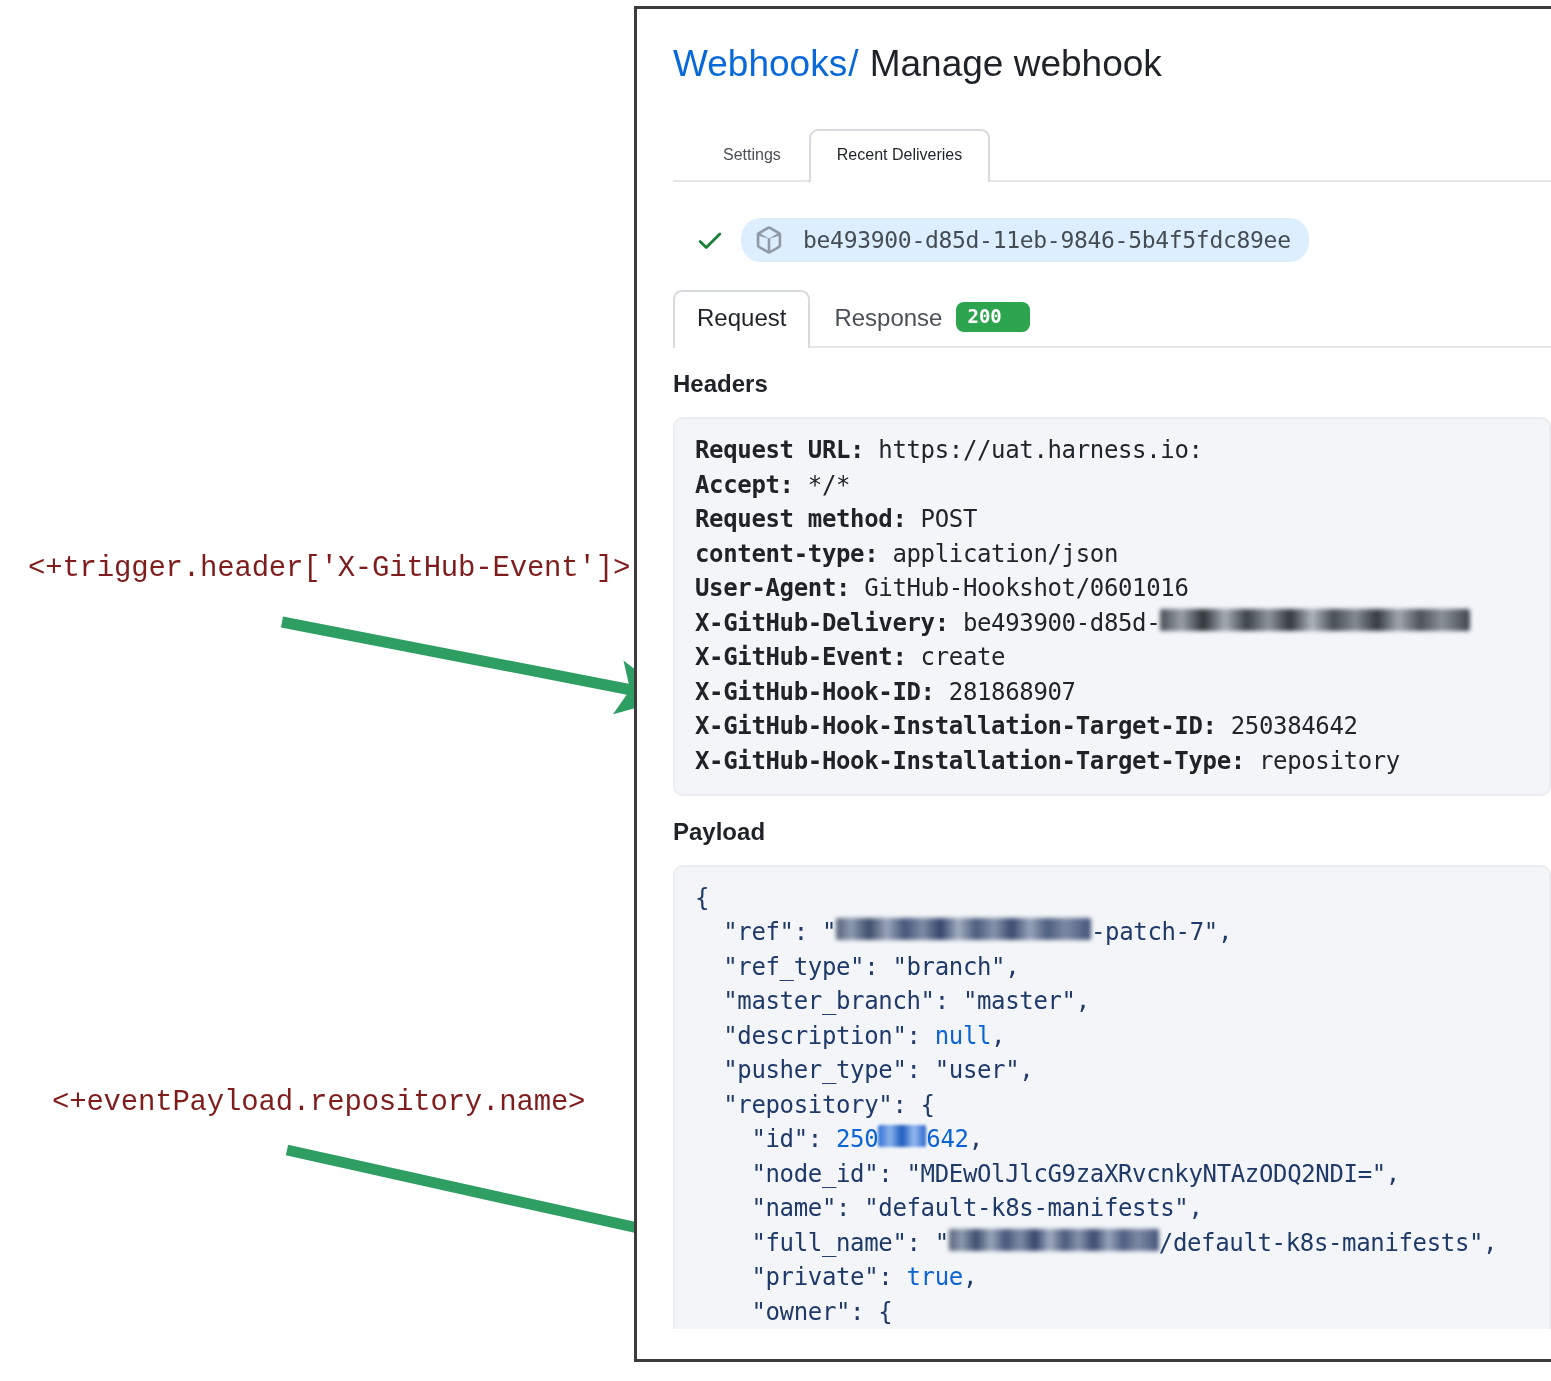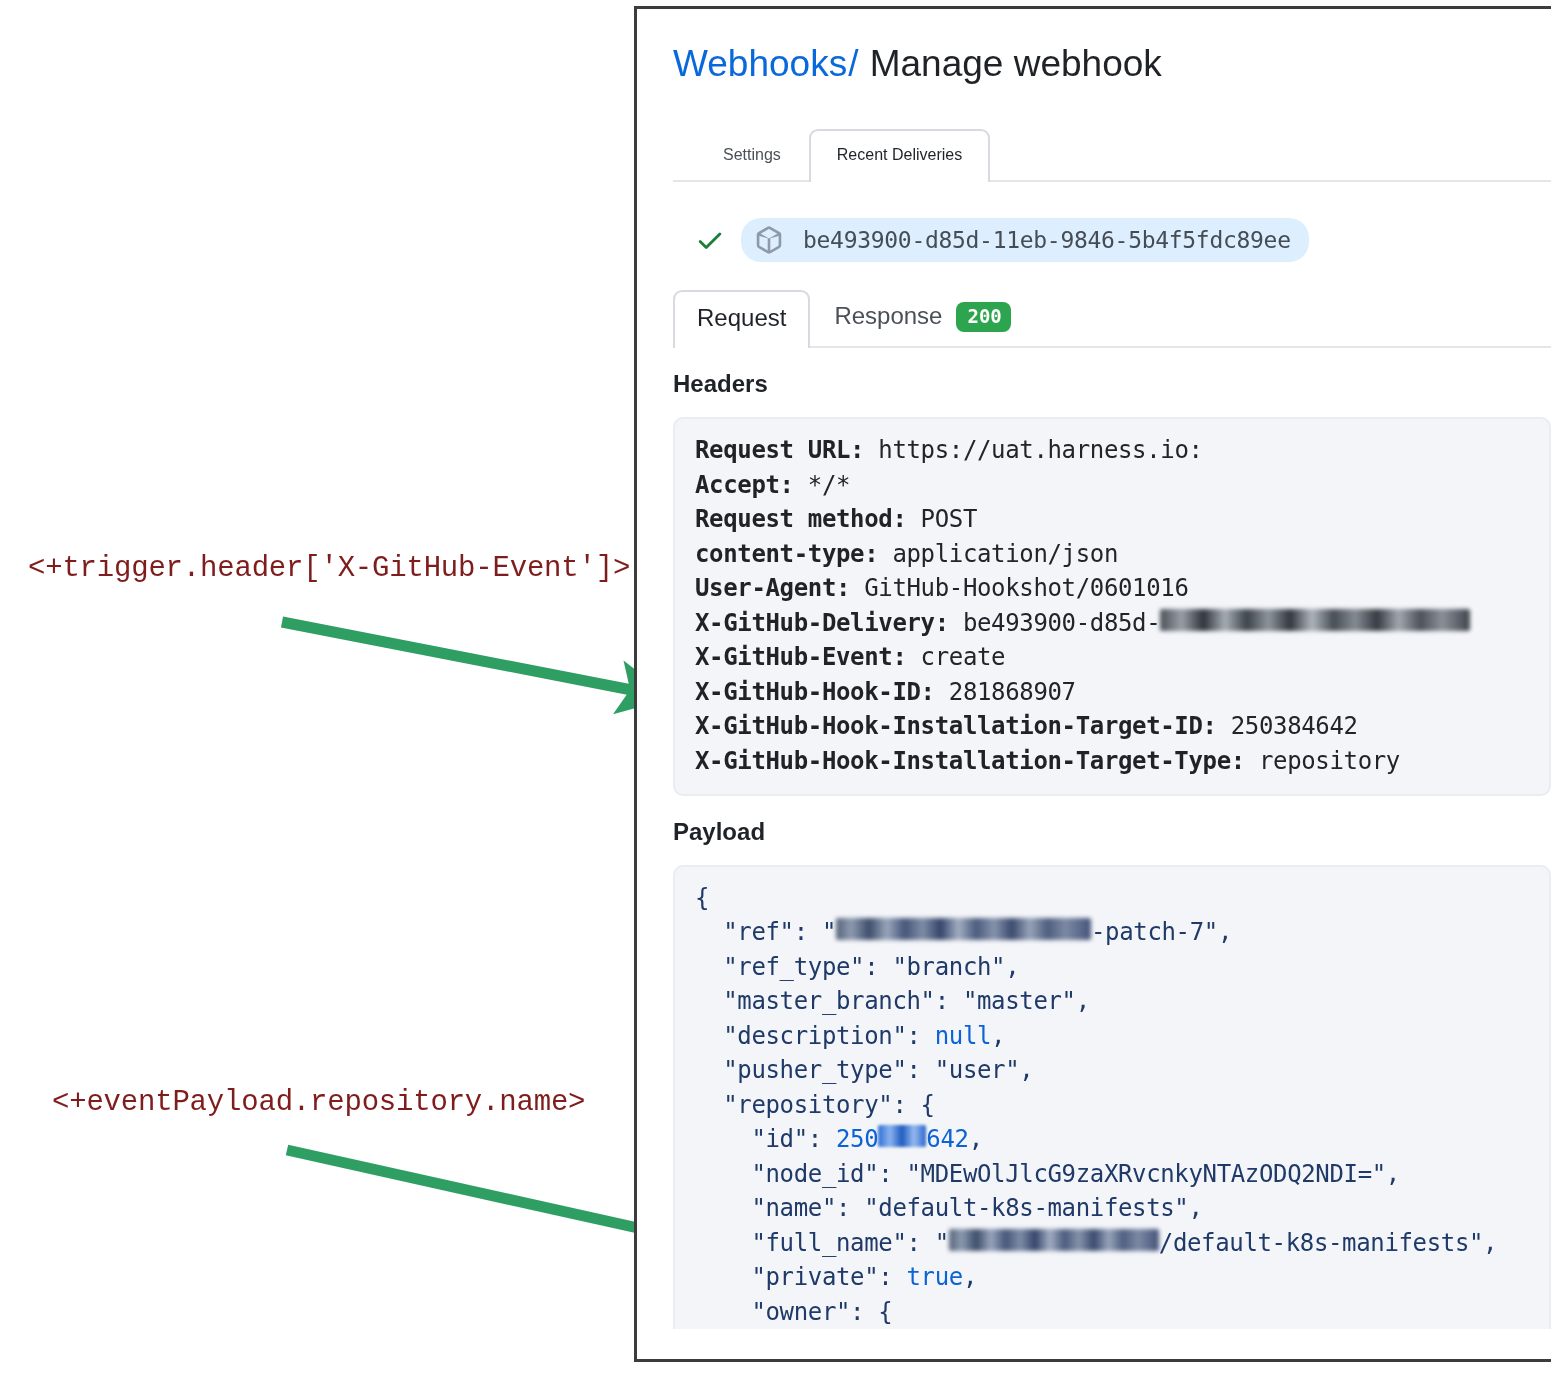--- a/index.html
+++ b/index.html
@@ -167,41 +167,41 @@
   .subtab-item {
     font-size: 24px;
     color: #4b5058;
     padding: 12px 22px 14px 22px;
     box-sizing: border-box;
     border: 2px solid transparent;
     border-bottom: none;
     line-height: 1.2;
     white-space: nowrap;
     display: flex;
-    align-items: flex-start;
+    align-items: flex-end;
     cursor: pointer;
   }
   .subtab-item.active {
     color: #1f2328;
     background: #ffffff;
     border-color: #d7dade;
     border-top-left-radius: 9px;
     border-top-right-radius: 9px;
     margin-bottom: -2px;
     padding-bottom: 16px;
   }
   .status-badge {
     display: inline-block;
     background: #2da44e;
     color: #ffffff;
     font-family: "DejaVu Sans Mono", monospace;
     font-size: 19px;
     font-weight: 700;
     border-radius: 8px;
-    padding: 4px 9px 5px 11px;
+    padding: 4px 28px 5px 11px;
     margin-left: 14px;
     line-height: 1.15;
   }
 
   
   .section-heading {
     font-size: 24px;
     font-weight: 700;
     color: #1f2328;
     margin: 22px 0 0 0;

